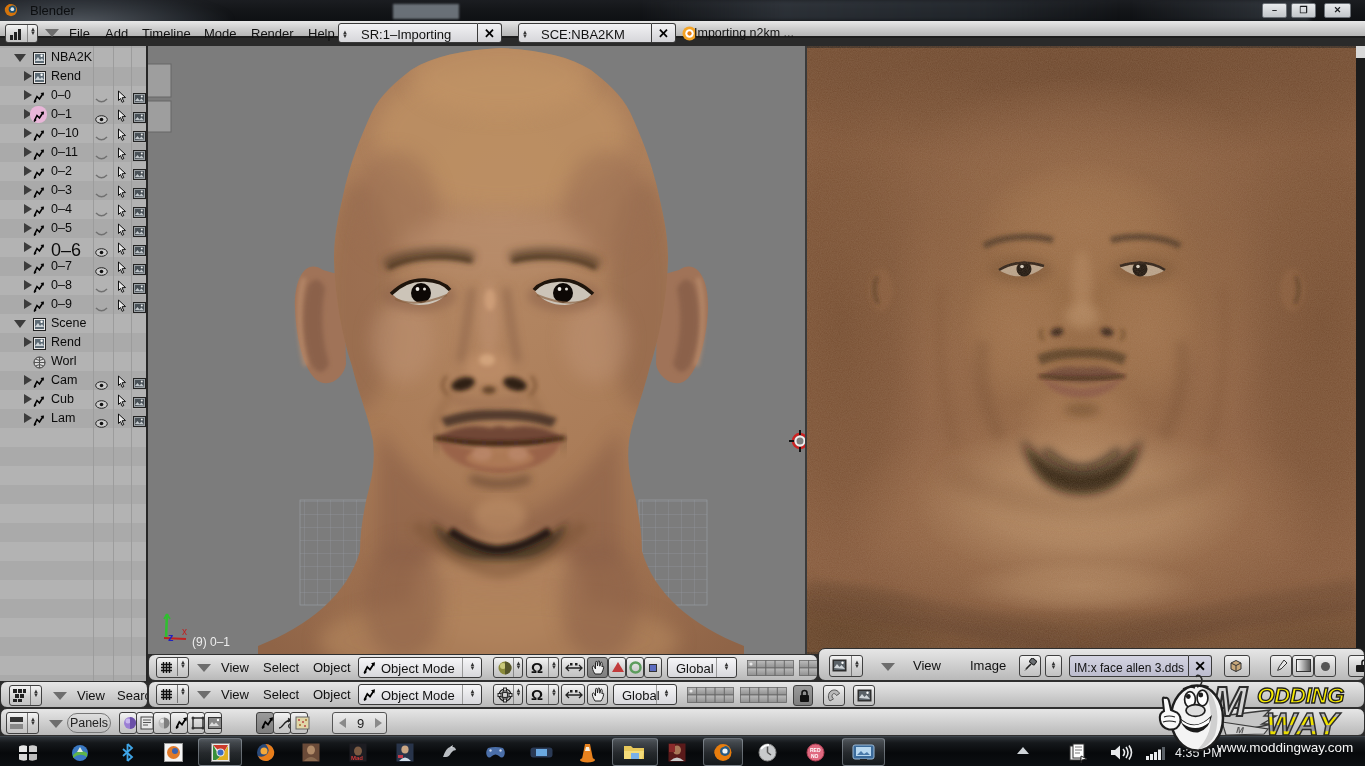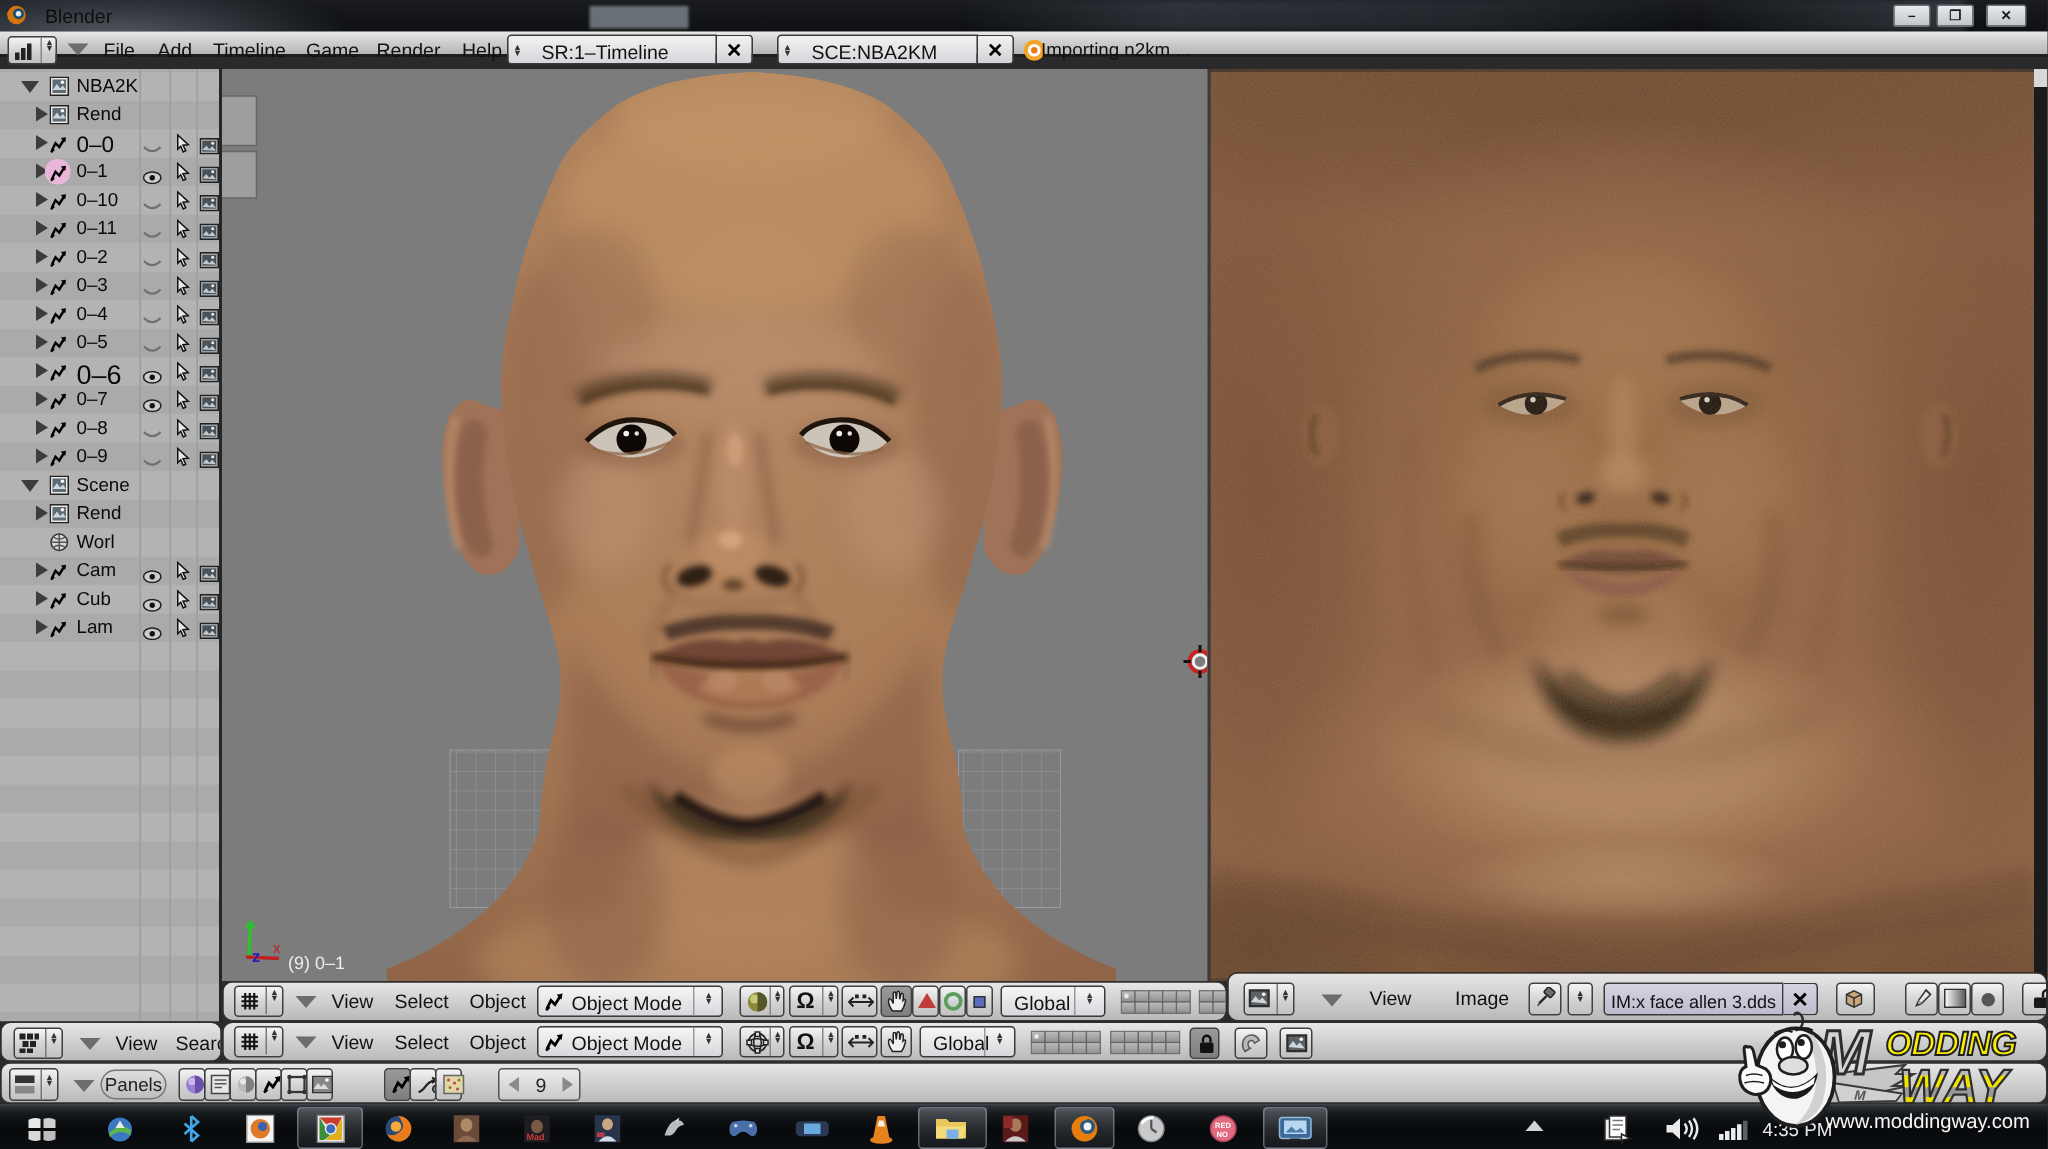--- a/index.html
+++ b/index.html
@@ -49,26 +49,26 @@
           <rect x="10" y="2" width="3" height="11" fill="#222"></rect>
         </svg>
         <div class="abs" style="left:21px;top:0px;width:11px;height:17px;border-left:1px solid #888">
           <div class="spn">▲<br>▼</div>
         </div>
       </div>
       <div class="tri abs" style="left:45px;top:8px"></div>
       <div class="menu abs" style="left:69px">File</div>
       <div class="menu abs" style="left:105px">Add</div>
       <div class="menu abs" style="left:142px">Timeline</div>
-      <div class="menu abs" style="left:204px">Game</div>
+      <div class="menu abs" style="left:204px">Mode</div>
       <div class="menu abs" style="left:251px">Render</div>
       <div class="menu abs" style="left:308px">Help</div>
       <div class="abs" style="left:338px;top:2px;width:140px;height:20px;background:linear-gradient(180deg,#f2f2f4,#d6d6da);border:1px solid #3a3a3a;border-radius:3px 0 0 3px">
  <div class="spn abs" style="left:3px;top:4px">▲<br>▼</div>
- <div class="ddtext abs" style="left:22px;top:3px">SR:1–Timeline</div>
+ <div class="ddtext abs" style="left:22px;top:3px">SR:1–Importing</div>
       </div>
       <div class="abs" style="left:478px;top:2px;width:24px;height:20px;background:linear-gradient(180deg,#f2f2f4,#d2d2d6);border:1px solid #3a3a3a;border-left:none;border-radius:0 3px 3px 0;text-align:center;font-size:13px;font-weight:bold;line-height:19px">✕</div>
       <div class="abs" style="left:518px;top:2px;width:134px;height:20px;background:linear-gradient(180deg,#f2f2f4,#d6d6da);border:1px solid #3a3a3a;border-radius:3px 0 0 3px">
  <div class="spn abs" style="left:3px;top:4px">▲<br>▼</div>
  <div class="ddtext abs" style="left:22px;top:3px">SCE:NBA2KM</div>
       </div>
       <div class="abs" style="left:652px;top:2px;width:24px;height:20px;background:linear-gradient(180deg,#f2f2f4,#d2d2d6);border:1px solid #3a3a3a;border-left:none;border-radius:0 3px 3px 0;text-align:center;font-size:13px;font-weight:bold;line-height:19px">✕</div>
       <svg class="abs" style="left:682px;top:5px" width="15" height="15" viewBox="0 0 16 16">
  <circle cx="8" cy="8" r="7.5" fill="#f4a427"></circle>
         <circle cx="8" cy="8" r="4.5" fill="#fff"></circle>
@@ -101,21 +101,21 @@
           </svg></div>
         <div class="abs" style="left:51px;top:2px;width:41px;height:16px;overflow:hidden;font-size:12.5px;color:#0a0a0a;white-space:nowrap">Rend</div>
       </div>
       <div class="abs" style="left:0;top:40px;width:148px;height:19px">
         <div class="abs" style="left:24px;top:4px;width:0;height:0;border-top:5.5px solid transparent;border-bottom:5.5px solid transparent;border-left:8px solid #3c3c3c"></div>
         <div class="abs" style="left:33px;top:3px"><svg width="13" height="12" viewBox="0 0 13 12">
             <path d="M1.5,10.5 L4,5.5 L6.5,8 L10,2.5" stroke="#000" stroke-width="1.6" fill="none"></path>
             <path d="M7.5,2 L11,1.5 L10.5,5 Z" fill="#000"></path>
             <path d="M1,11.5 L3,9.5" stroke="#000" stroke-width="1.6" fill="none"></path>
           </svg></div>
-        <div class="abs" style="left:51px;top:2px;width:41px;height:16px;overflow:hidden;font-size:15px;color:#0a0a0a;white-space:nowrap">0–0</div>
+        <div class="abs" style="left:51px;top:2px;width:41px;height:16px;overflow:hidden;font-size:12px;color:#0a0a0a;white-space:nowrap">0–0</div>
         <div class="abs" style="left:95px;top:5px"><svg width="13" height="9" viewBox="0 0 13 9">
             <path d="M1,3 Q6.5,8.5 12,3" stroke="#707070" stroke-width="1.5" fill="none"></path>
           </svg></div>
         <div class="abs" style="left:117px;top:3px"><svg width="10" height="13" viewBox="0 0 10 13">
             <path d="M1.5,1 L8.5,7.5 L5,7.8 L6.8,11.5 L5.2,12.3 L3.5,8.5 L1.5,10.5 Z" fill="#e9e9e9" stroke="#111" stroke-width="1"></path>
           </svg></div>
         <div class="abs" style="left:133px;top:4px"><svg width="13" height="11" viewBox="0 0 13 11">
             <rect x="0.5" y="0.5" width="12" height="10" fill="#9aa0a4" stroke="#222"></rect>
             <rect x="2" y="2" width="9" height="7" fill="#4a5258"></rect>
             <path d="M2,8 L4.5,5 L6.5,7.5 L8.5,5.5 L11,8.5 Z" fill="#c2c8cc"></path>

